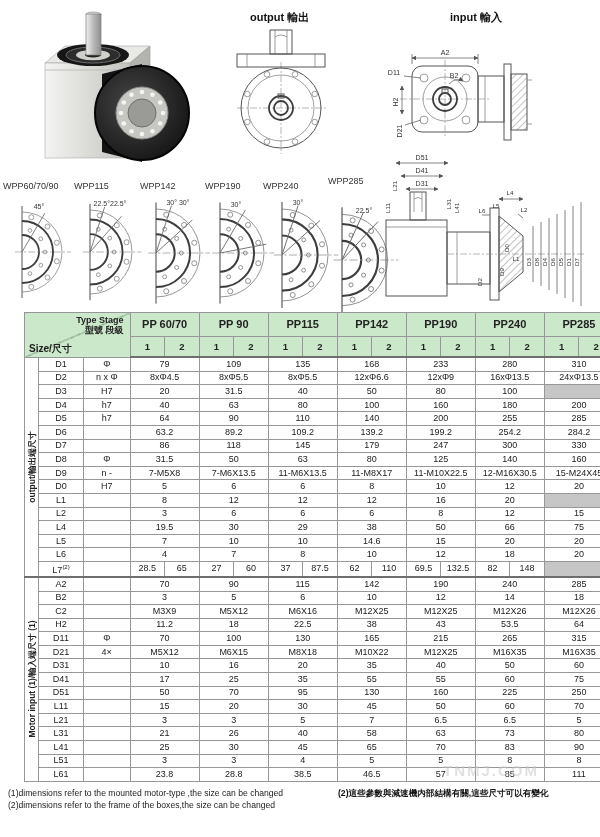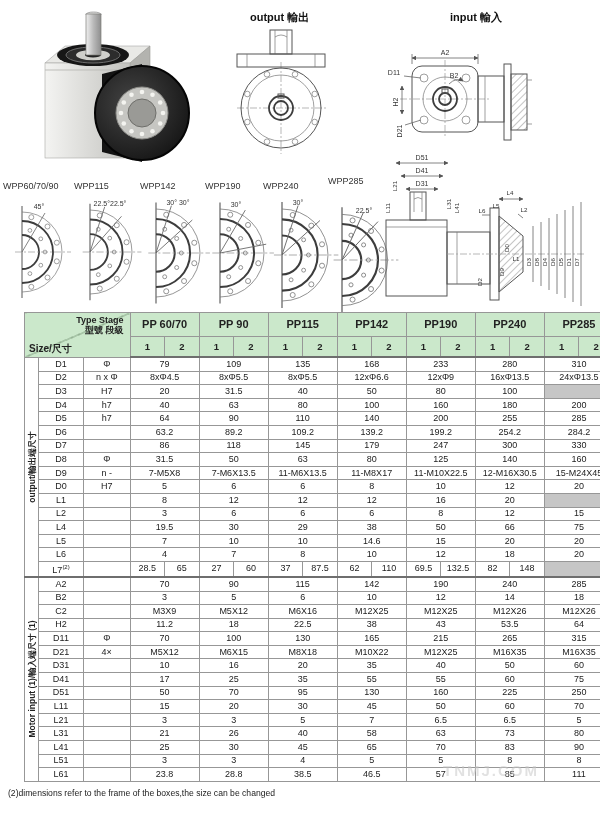--- a/index.html
+++ b/index.html
@@ -778,17 +778,19 @@
         <td colspan="2">38.5</td>
         <td colspan="2">46.5</td>
         <td colspan="2">57</td>
         <td colspan="2">85</td>
         <td colspan="2">111</td>
       </tr>
     </tbody>
 </table>
 
 <div class="abs" id="foot-en">
+  <div>(1)dimensions refer to the mounted motor-type ,the size can be changed</div>
   <div>(2)dimensions refer to the frame of the boxes,the size can be changed</div>
 </div>
 <div class="abs" id="foot-cn">
+  <div>(2)這些參數與減速機内部結構有關,這些尺寸可以有變化</div>
 </div>
 <div class="abs" id="watermark">TNMJ.COM</div>
 
 </body></html>

